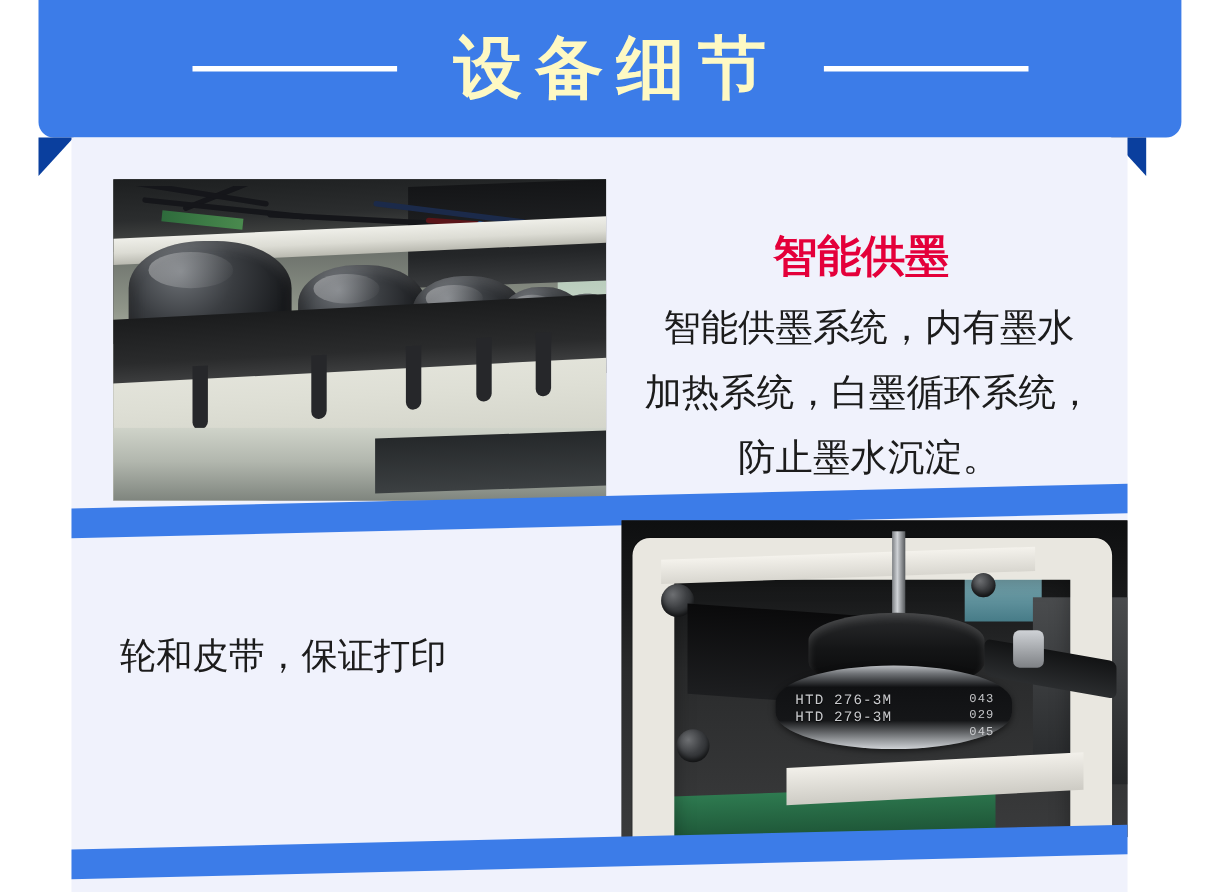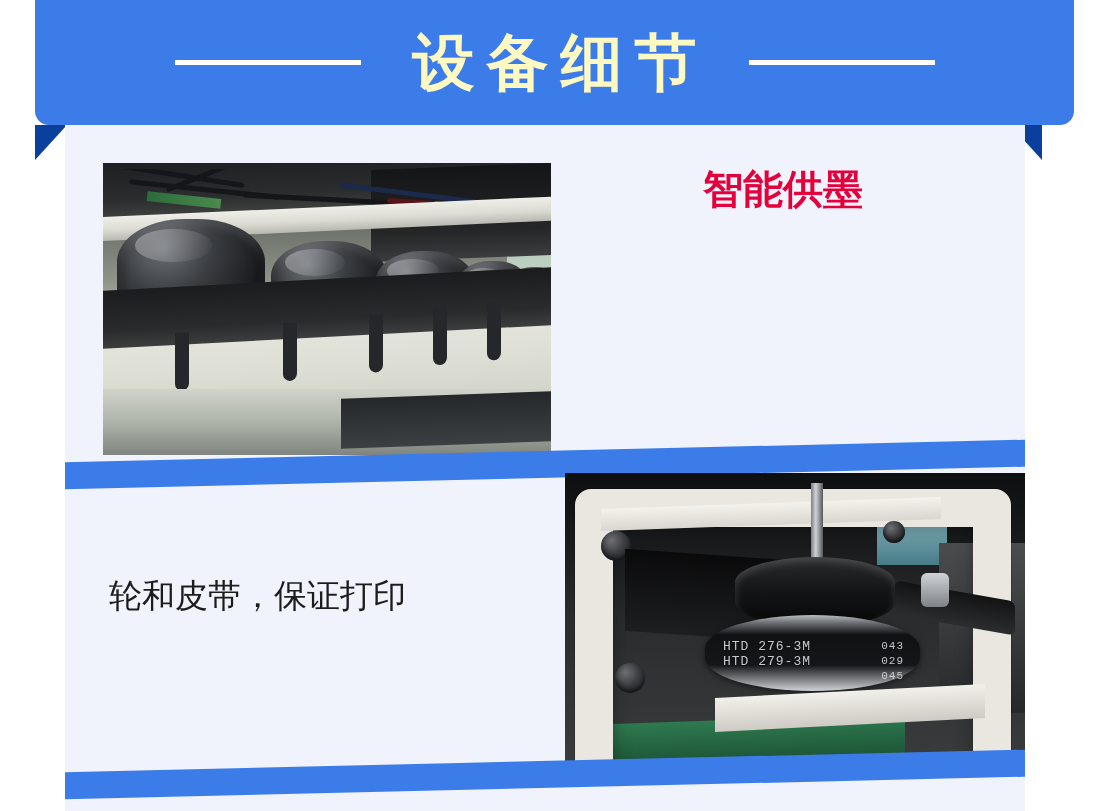--- a/index.html
+++ b/index.html
@@ -220,21 +220,21 @@
     background: linear-gradient(180deg,#0a0a0b,#1d1e20);
     transform: skewY(4deg);
   }
   .pulley-top {
     position: absolute; left: 170px; top: 84px; width: 160px; height: 70px;
     border-radius: 50% / 36%;
     background: linear-gradient(180deg,#2a2b2d 0%, #141516 48%, #070708 100%);
     box-shadow: inset 0 4px 8px rgba(255,255,255,.16);
   }
   .pulley-disc {
-    position: absolute; left: 140px; top: 142px; width: 215px; height: 76px;
+    position: absolute; left: 140px; top: 132px; width: 215px; height: 76px;
     border-radius: 50% / 44%;
     background:
       linear-gradient(180deg,#b9bcc0 0%, #6e7175 10%, #101113 26%, #151618 66%, #8f9295 88%, #cfd2d6 100%);
     box-shadow: 0 2px 6px rgba(0,0,0,.55);
   }
   .belt-label {
     position: absolute; left: 18px; top: 24px; width: 86%;
     color: #d9dadd;
     font-family: "Liberation Mono", "DejaVu Sans Mono", monospace;
     font-size: 13px;
@@ -278,21 +278,21 @@
     background: linear-gradient(180deg,#2e7a50,#1d5436);
     transform: skewY(-2deg);
   }
   .pul-teal {
     position: absolute; right: 78px; top: 40px; width: 70px; height: 52px;
     background: linear-gradient(180deg,#9fd3dd,#4e8c9a); opacity:.85;
   }
 
   
   .textcol { flex: 1 1 auto; }
-  .textcol-right { padding: 4px 20px 0 24px; }
+  .textcol-right { padding: 4px 20px 0 24px; margin-top: 44px; }
   .textcol-left  { padding: 44px 10px 0 44px; }
 
   .sec-title {
     color: #e4003a;
     font-weight: bold;
     line-height: 1.1;
     margin: 0;
     white-space: nowrap;
   }
   .sec-title-1 { font-size: 40px; text-align: center; padding-right: 14px; }
@@ -376,20 +376,25 @@
           <span class="notch" style="left:272px; top:38px;"></span>
           <span class="notch" style="left:336px; top:34px;"></span>
           <span class="notch" style="left:390px; top:32px;"></span>
         </div>
         <div class="ink-bench"></div>
         <div class="ink-bench-dark"></div>
       </div>
 
       <div class="textcol textcol-right">
         <h2 class="sec-title sec-title-1">智能供墨</h2>
+        <p class="sec-body sec-body-1">
+          <span>智能供墨系统，内有墨水</span><br>
+          <span>加热系统，白墨循环系统，</span><br>
+          <span>防止墨水沉淀。</span>
+        </p>
       </div>
     </div>
 
     <div class="divider divider-mid"></div>
 
     <div class="row row-two">
 
       <div class="textcol textcol-left">
         <p class="sec-body sec-body-2">
           <br>

